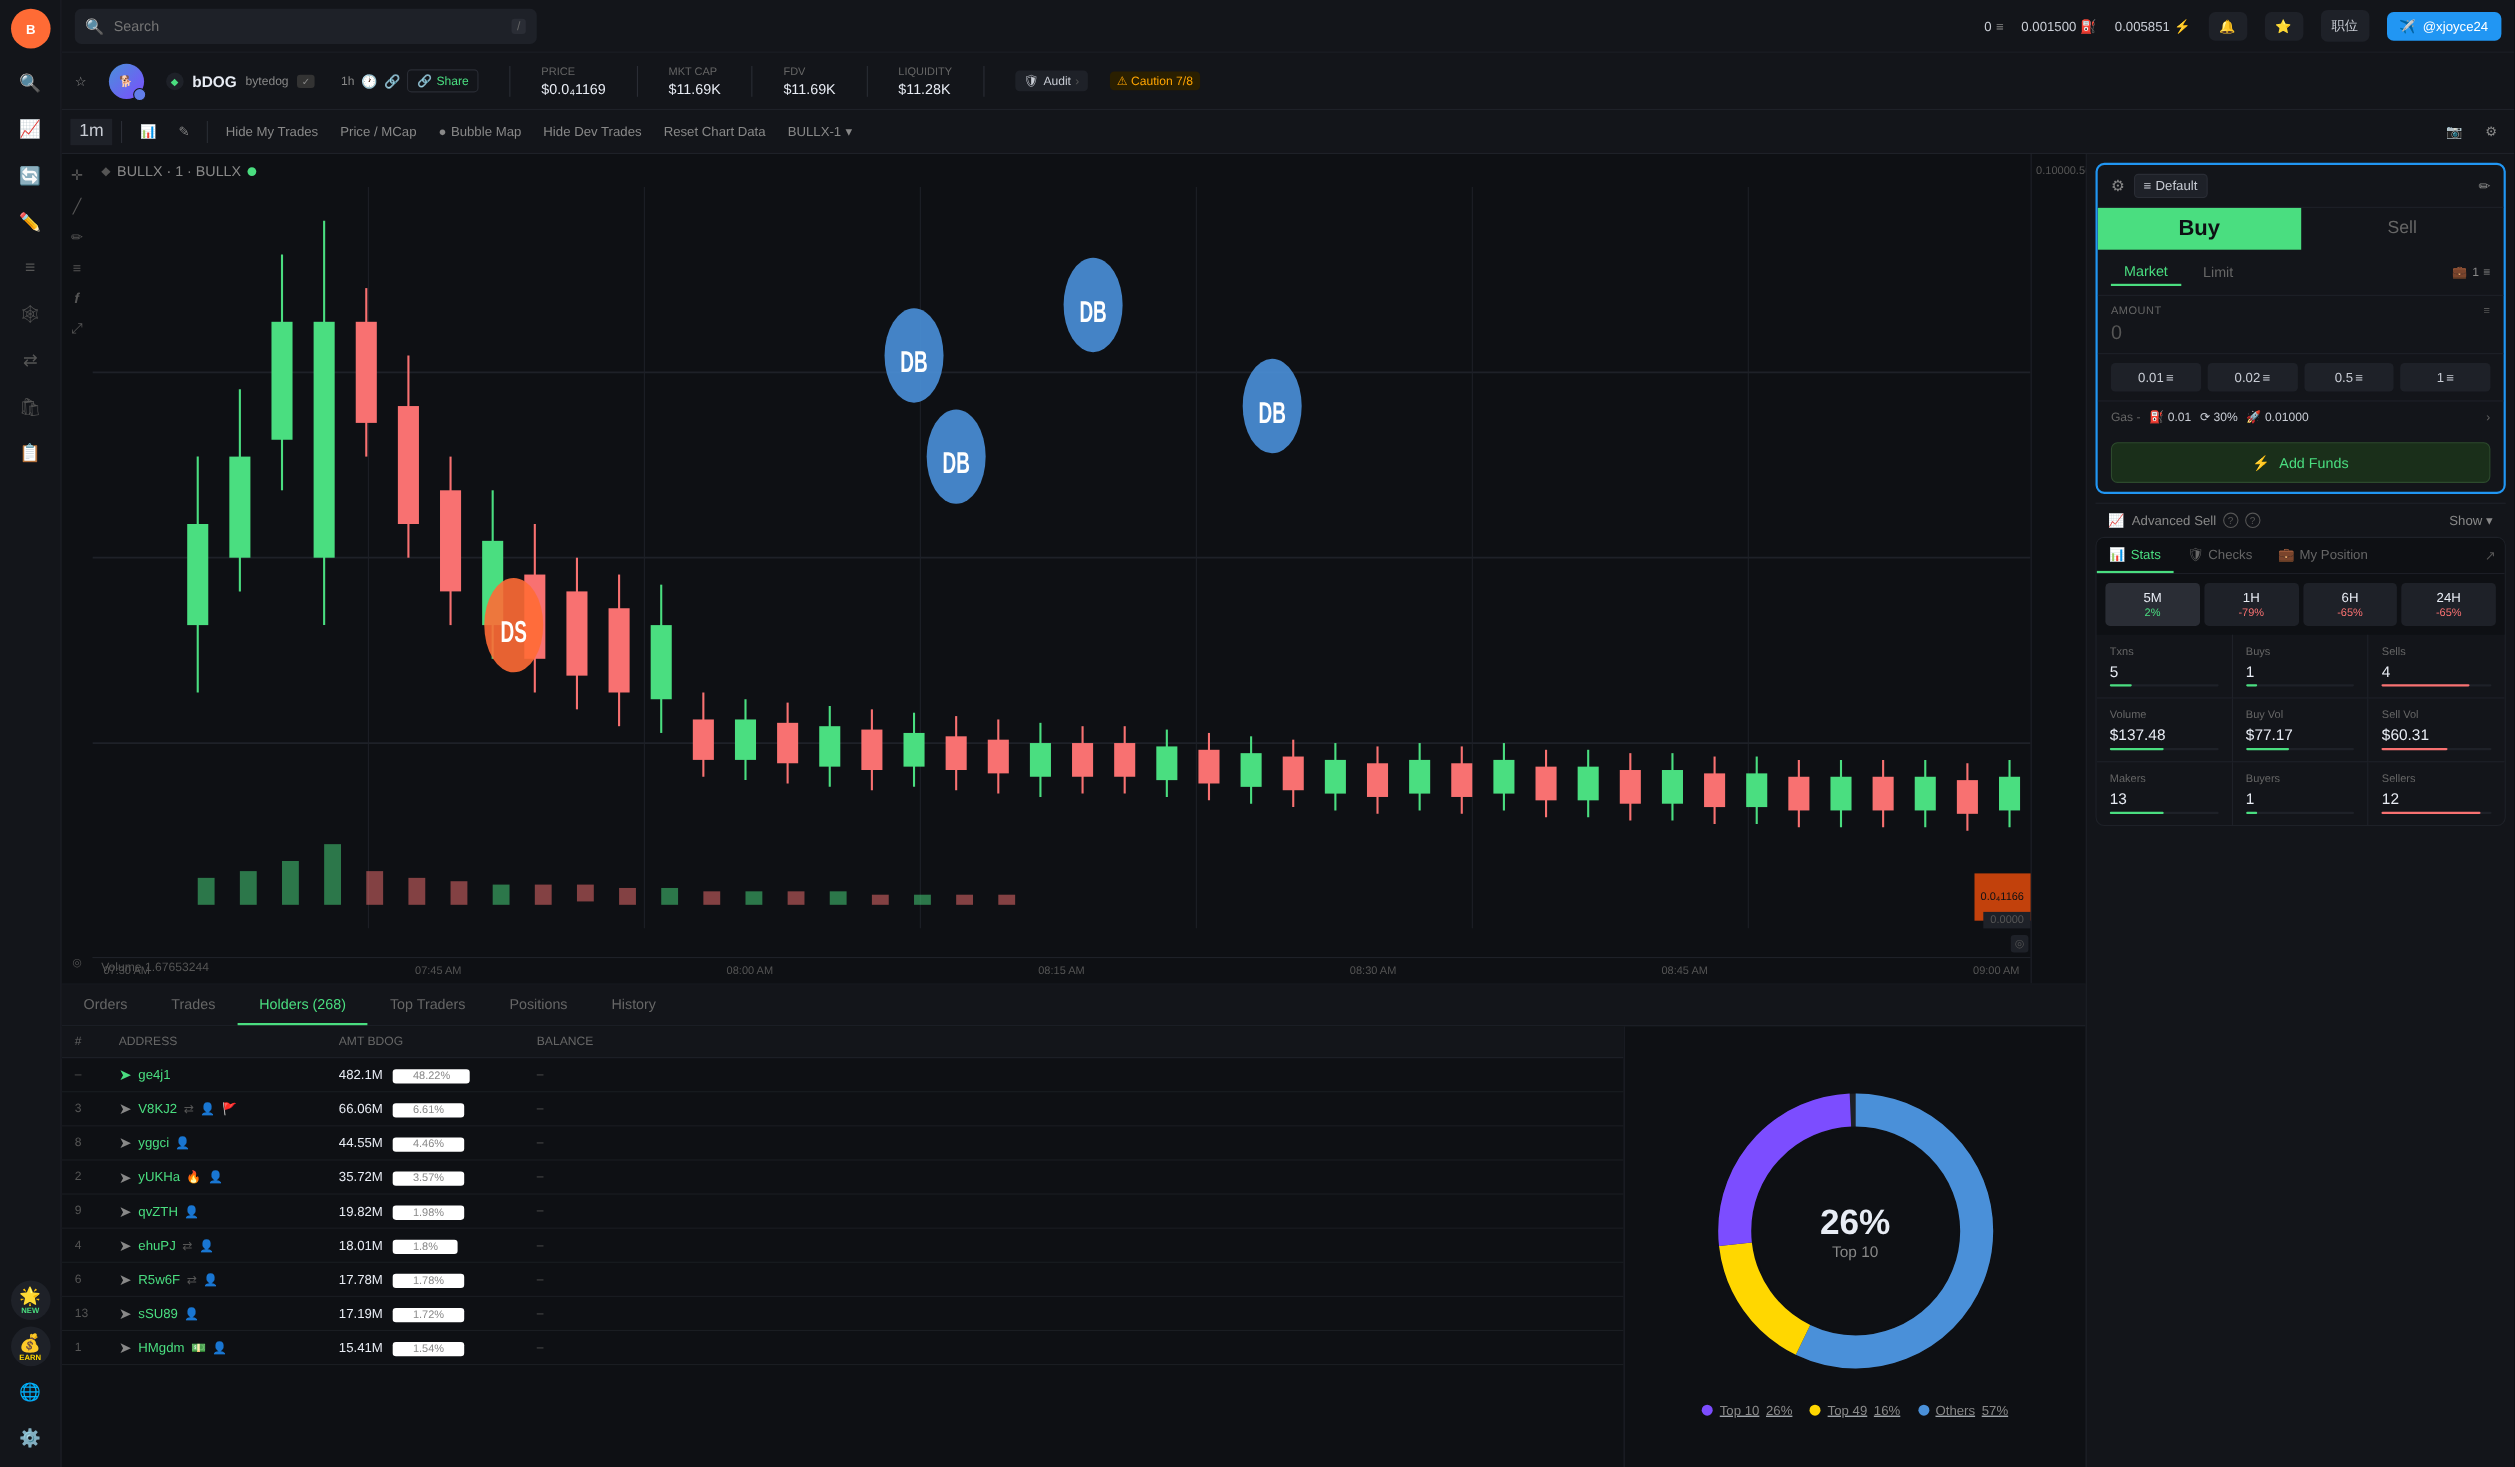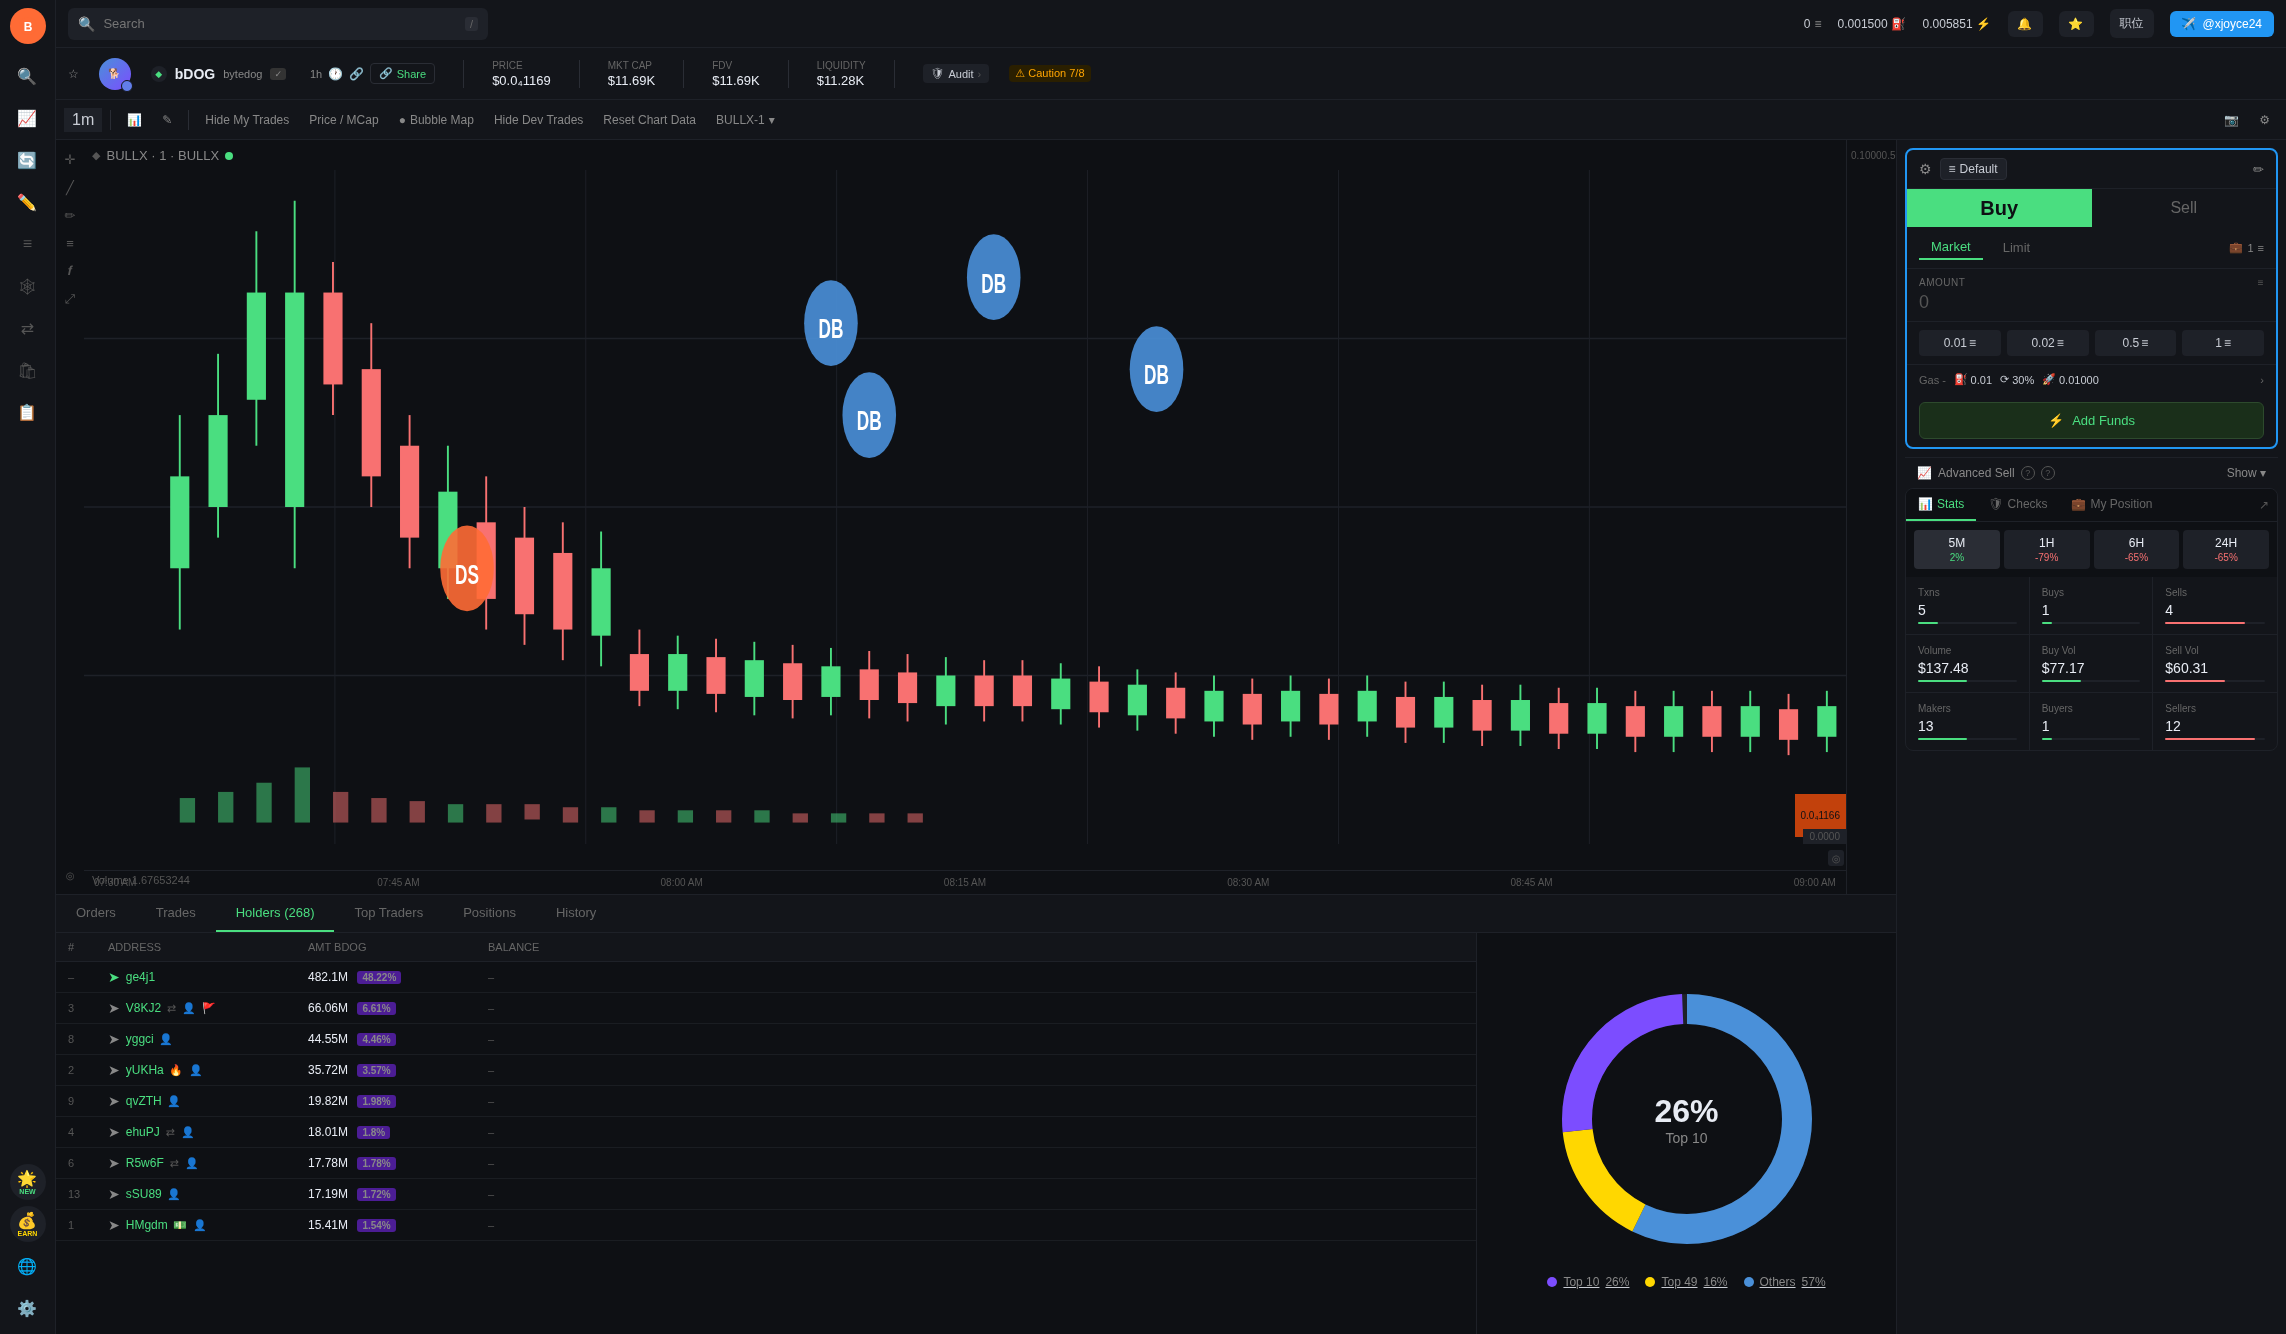--- a/index.html
+++ b/index.html
@@ -416,27 +416,26 @@
       color: #4ade80;
     }
     .row-icon { color: #555; font-size: 11px; }
     .row-amt {
       font-size: 12px;
       color: #e8ecf4;
       text-align: right;
     }
     .row-pct {
       display: inline-block;
-      background: #4c1d95;
+      background: #ffffff;
       border-radius: 3px;
-      padding: 1px 5px;
+      padding: 1px 18px;
       font-size: 10px;
       color: #888;
       margin-left: 6px;
-      font-weight: bold;
     }
 
     
     .donut-area {
       width: 420px;
       display: flex;
       align-items: center;
       justify-content: center;
       flex-direction: column;
       gap: 16px;

